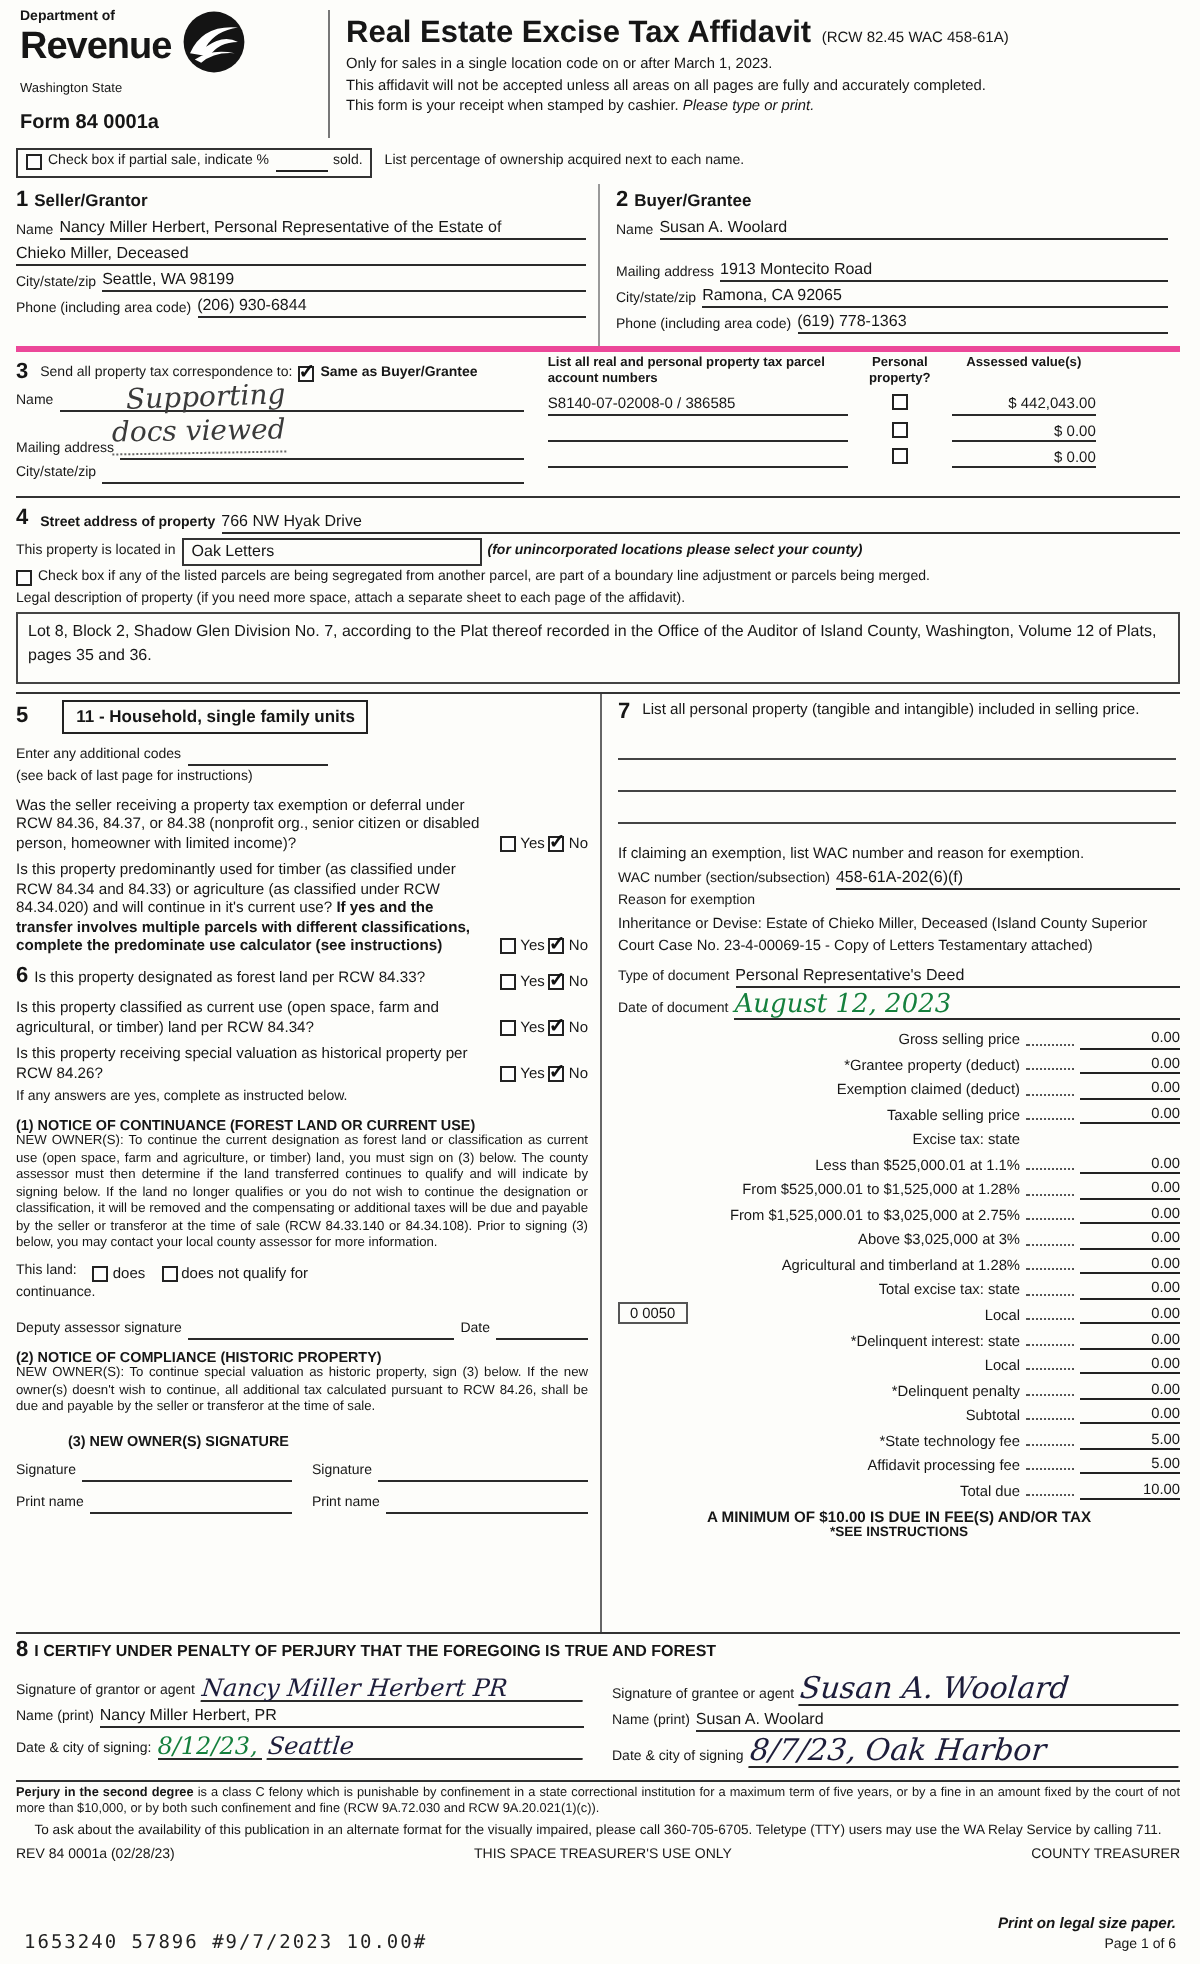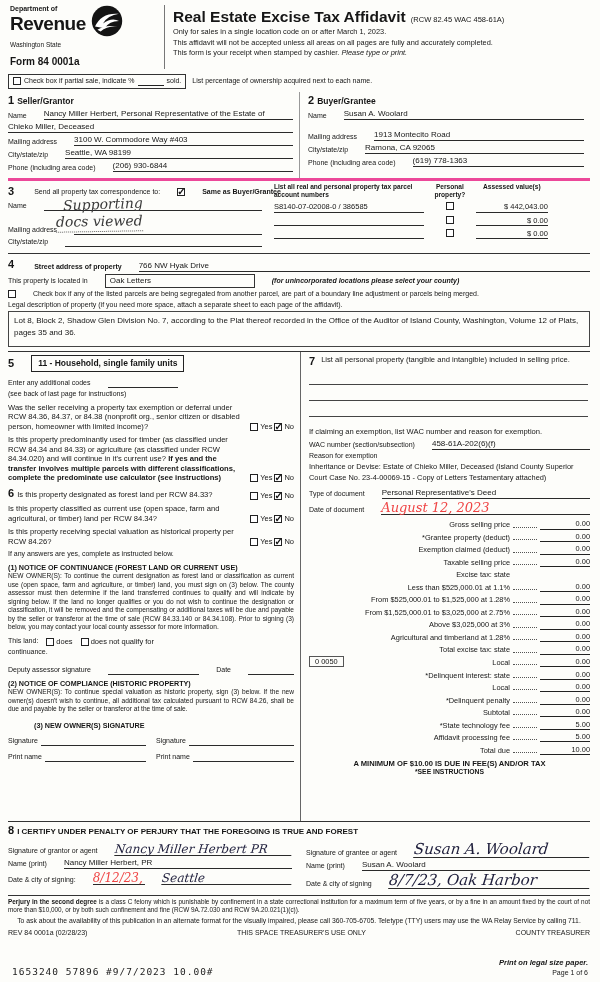--- a/index.html
+++ b/index.html
@@ -2,27 +2,27 @@
 <html><head>
 <meta charset="utf-8">
 <style>
 *{margin:0;padding:0;box-sizing:border-box}
 html,body{background:#e9e9e9}
 body{font-family:"Liberation Sans",sans-serif;color:#161616}
 .page{width:600px;height:982px;margin:0 auto;background:#fdfdfa;position:relative;overflow:hidden;padding:5px 10px 4px 8px;font-size:8px;line-height:1.25}
 .b{font-weight:bold}.i{font-style:italic}
 .fill{border-bottom:1px solid #2a2a2a;display:inline-block;min-height:10px;vertical-align:bottom}
 .grow{flex:1}
-.row{display:flex;align-items:flex-end;gap:17px;margin:2px 0}
+.row{display:flex;align-items:flex-end;gap:3px;margin:2px 0}
 .flabel{font-size:7px;white-space:nowrap}
 .cb{display:inline-block;width:8px;height:8px;border:1px solid #222;position:relative;background:#fff;flex:none;vertical-align:-1px}
 .cb.on::after{content:"\2713";position:absolute;left:-1px;top:-3px;font-size:10px;font-weight:bold;color:#111}
 .secnum{font-weight:bold;font-size:11px;margin-right:3px}
 .sectitle{font-weight:bold;font-size:8.5px}
-.hw{font-family:"DejaVu Serif",serif;font-style:italic;color:#ef4444}
+.hw{font-family:"DejaVu Serif",serif;font-style:italic;color:#15803d}
 .script{font-family:"DejaVu Serif",serif;font-style:italic;transform:skewX(-6deg);color:#1d1d3a}
 
 .hdr{display:flex;gap:8px;padding-bottom:3px}
 .hdr-left{width:148px;flex:none;padding-left:2px}
 .agency-row{display:flex;gap:5px;align-items:flex-start}
 .dept{font-size:7px;font-weight:bold}
 .rev{font-size:19px;font-weight:bold;letter-spacing:-.5px;line-height:1}
 .wa-state{font-size:6.5px;margin-top:1px}
 .form-num{font-size:10px;font-weight:bold;margin-top:7px}
 .hdr-right{flex:1;border-left:1px solid #777;padding-left:8px;padding-top:2px}
@@ -140,24 +140,20 @@
     <div class="col">
       <div><span class="secnum">1</span><span class="sectitle">Seller/Grantor</span></div>
       <div class="row">
           <span class="flabel">Name</span>
           <span class="fill grow">Nancy Miller Herbert, Personal Representative of the Estate of</span>
         </div>
       <div class="row">
           <span class="fill grow">Chieko Miller, Deceased</span>
         </div>
       <div class="row">
-          <span class="flabel">Mailing address</span>
-          <span class="fill grow">3100 W. Commodore Way #403</span>
-        </div>
-      <div class="row">
           <span class="flabel">City/state/zip</span>
           <span class="fill grow">Seattle, WA 98199</span>
         </div>
       <div class="row">
           <span class="flabel">Phone (including area code)</span>
           <span class="fill grow">(206) 930-6844</span>
         </div>
     </div>
     <div class="col">
       <div><span class="secnum">2</span><span class="sectitle">Buyer/Grantee</span></div>

